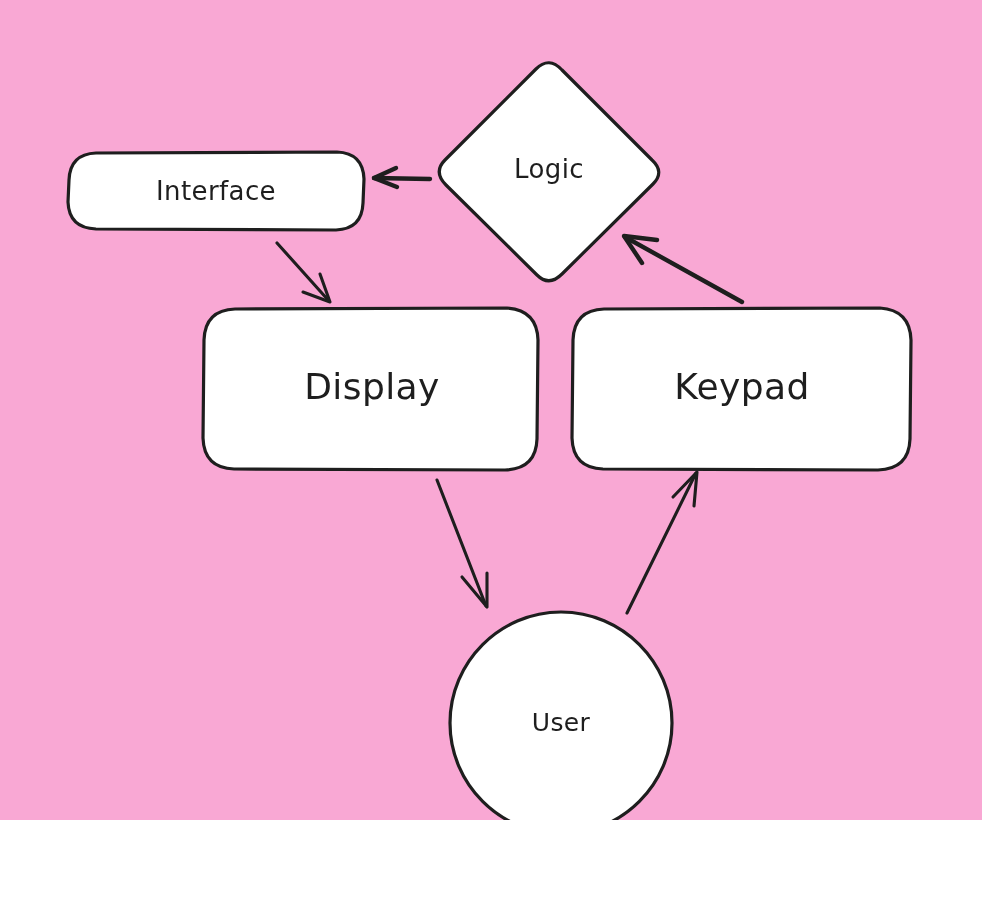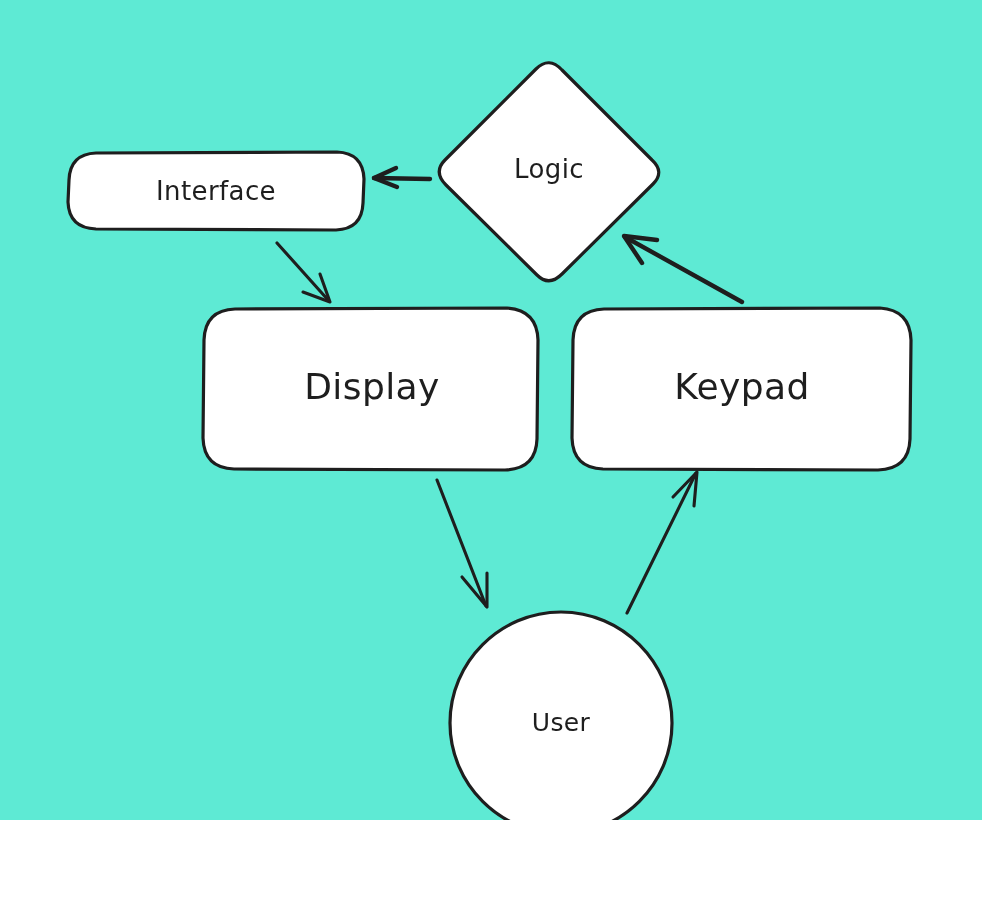--- a/index.html
+++ b/index.html
@@ -8,21 +8,21 @@
     padding: 0;
     background: #ffffff;
   }
   body {
     font-family: "DejaVu Sans", sans-serif;
   }
   #canvas-wrap {
     position: relative;
     width: 982px;
     height: 820px;
-    background: #5eead4;
+    background: #f9a8d4;
     overflow: hidden;
   }
   #diagram-svg {
     position: absolute;
     top: 0;
     left: 0;
     width: 982px;
     height: 904px;
     display: block;
   }

